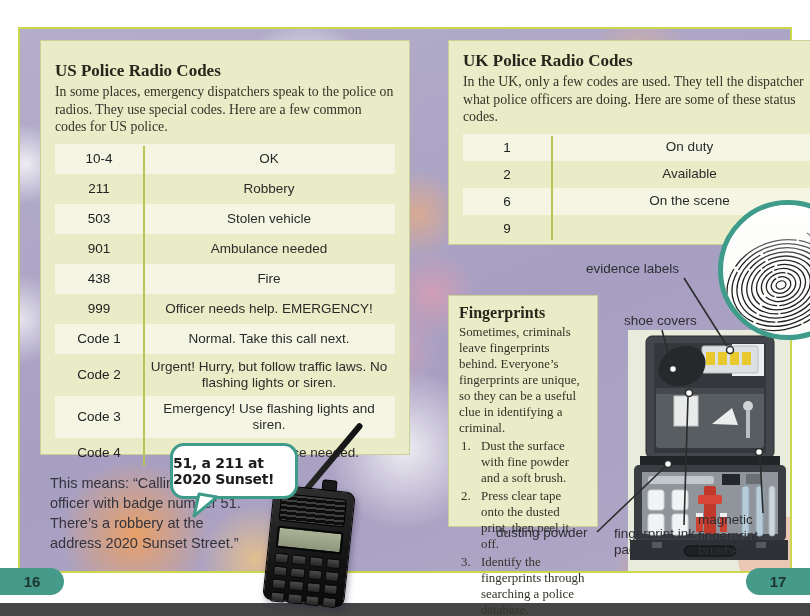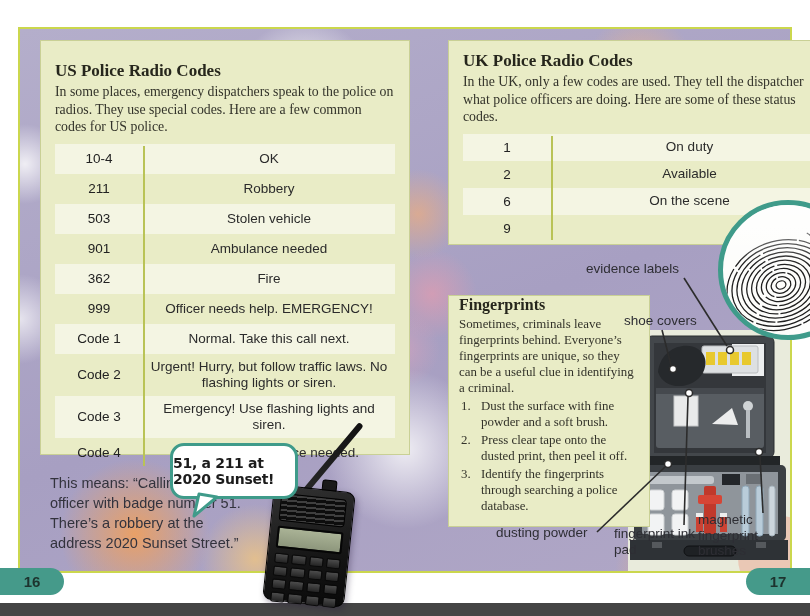--- a/index.html
+++ b/index.html
@@ -36,21 +36,21 @@
   }
   .panel h2{
     margin:0 0 2px 0;font-family:"Liberation Serif",serif;font-size:17px;
     font-weight:bold;color:#26261c;
   }
   .panel p.intro{
     margin:0;font-family:"Liberation Serif",serif;font-size:13.8px;line-height:1.28;color:#33332a;
   }
   .panel-us{left:20px;top:11px;width:370px;height:415px;padding:20px 14px;}
   .panel-uk{left:428px;top:11px;width:395px;height:205px;padding:10px 14px;}
-  .panel-fp{left:428px;top:266px;width:202px;height:232px;padding:0 10px;z-index:2;}
+  .panel-fp{left:428px;top:266px;width:150px;height:232px;padding:8px 10px;z-index:2;}
   
   .ctable{position:relative;margin-top:8px;}
   .ctable::after{
     content:"";position:absolute;left:88px;top:2px;bottom:2px;width:2px;background:#b9c356;
   }
   .trow{display:flex;align-items:center;height:30px;}
   .trow.tall{height:42px;}
   .trow.alt{background:#f4f5e3;}
   .tcode{width:88px;text-align:center;font-weight:normal;font-size:13.5px;color:#222;}
   .tdesc{flex:1;text-align:center;font-size:13.5px;color:#2b2b2b;line-height:1.2;padding:0 6px;}
@@ -139,21 +139,21 @@
         </div>
       <div class="trow alt">
           <span class="tcode">503</span>
           <span class="tdesc">Stolen vehicle</span>
         </div>
       <div class="trow">
           <span class="tcode">901</span>
           <span class="tdesc">Ambulance needed</span>
         </div>
       <div class="trow alt">
-          <span class="tcode">362</span>
+          <span class="tcode">438</span>
           <span class="tdesc">Fire</span>
         </div>
       <div class="trow">
           <span class="tcode">999</span>
           <span class="tdesc">Officer needs help. EMERGENCY!</span>
         </div>
       <div class="trow alt">
           <span class="tcode">Code 1</span>
           <span class="tdesc">Normal. Take this call next.</span>
         </div>

